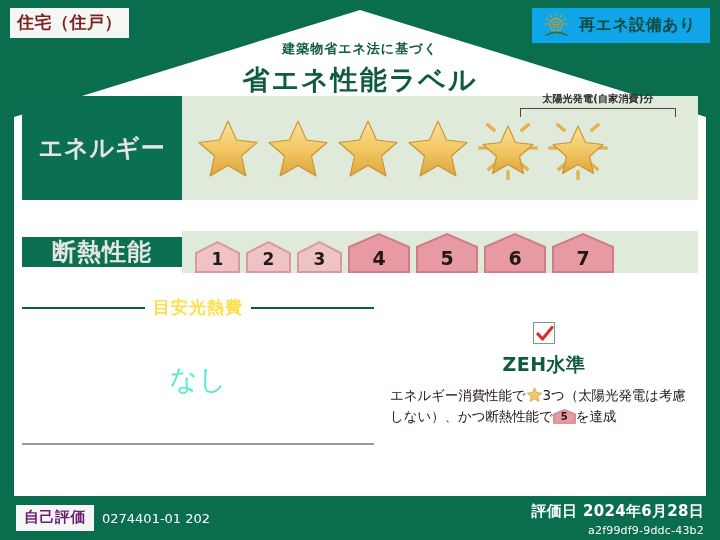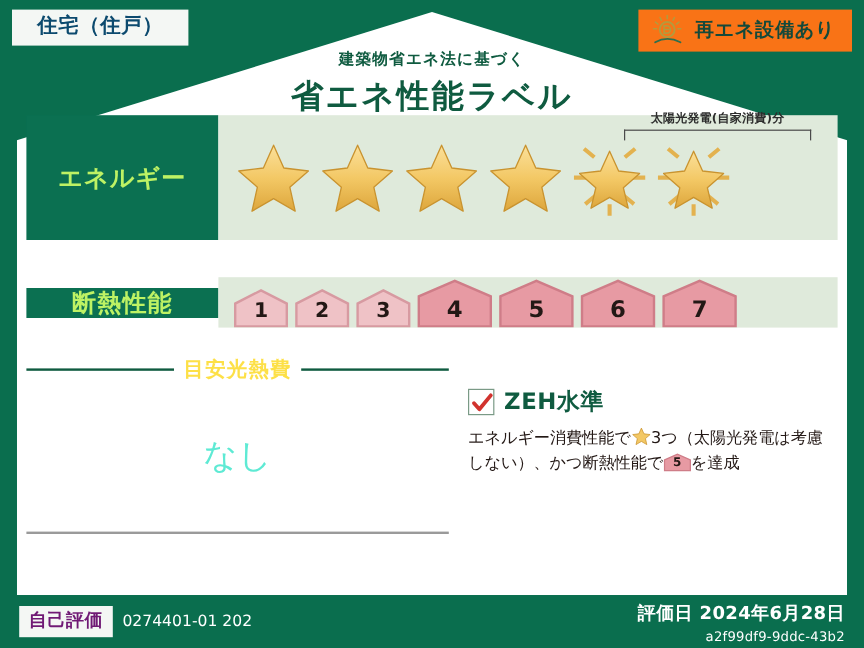--- a/index.html
+++ b/index.html
@@ -6,30 +6,30 @@
   html, body {
     width: 720px; height: 540px;
     font-family: "DejaVu Sans", "Liberation Sans", sans-serif;
     overflow: hidden;
   }
   body { background: #0a6e4e; position: relative; }
 
   
   .cat-tag {
     position: absolute; left: 10px; top: 8px;
-    background: #f4f7f4; color: #0c4a6e;
+    background: #f4f7f4; color: #7f1d1d;
     font-size: 17px; font-weight: bold; letter-spacing: .5px;
-    padding: 5px 21px 6px; line-height: 1.1;
+    padding: 5px 7px 6px; line-height: 1.1;
     z-index: 5;
   }
 
   
   .renew-badge {
     position: absolute; right: 10px; top: 8px;
-    background: #f97316; display: flex; align-items: center;
+    background: #0ea5e9; display: flex; align-items: center;
     gap: 7px; padding: 4px 14px 5px 10px; z-index: 5;
   }
   .renew-badge .txt {
     color: #14493a; font-size: 16px; font-weight: bold; letter-spacing: .5px;
   }
   .sun-ico { width: 30px; height: 26px; display:block; }
 
   
   .roof-title {
     position: absolute; left: 0; right: 0; top: 40px;
@@ -50,24 +50,24 @@
     z-index: 1;
   }
   .panel-inner {
     position: absolute; left: 22px; right: 22px; top: 96px; bottom: 8px;
     z-index: 3;
   }
 
   
   .perf-row { display: flex; align-items: stretch; }
   .perf-label {
-    background: #0b7051; color: #bef264; width: 160px;
+    background: #0b7051; color: #e5e5e5; width: 160px;
     display: flex; flex-direction: column; align-items: center;
     justify-content: center; text-align: center;
-    font-size: 20px; font-weight: bold; line-height: 1.25; letter-spacing: 1px;
+    font-size: 24px; font-weight: bold; line-height: 1.25; letter-spacing: 1px;
     flex: none;
   }
   .perf-body {
     flex: 1; background: #dfeadb; position: relative;
     display: flex; align-items: center;
   }
   .row-energy { height: 104px; }
   .row-insul  { height: 60px; margin-top: 22px; align-items: center; }
 
   
@@ -108,21 +108,21 @@
   .cost-head .ln { flex: 1; height: 2px; background: #0f5b40; }
   .cost-head .tt {
     font-size: 17px; font-weight: bold; color: #fde047; letter-spacing: 1px;
   }
   .cost-val {
     text-align: center; font-size: 28px; font-weight: normal;
     color: #5eead4; margin-top: 42px;
   }
   .cost-rule { height: 2px; background: #9a9a9a; margin-top: 44px; }
 
-  .zeh-head { display: flex; align-items: center; gap: 8px; }
+  .zeh-head { display: flex; align-items: center; gap: 8px; flex-direction: column; }
   .chk {
     width: 22px; height: 22px; border: 1px solid #7a9a86;
     background: #fff; position: relative; flex: none;
   }
   .chk svg { position: absolute; left: 2px; top: 2px; }
   .zeh-ttl { font-size: 19px; font-weight: bold; color: #0f5b40; letter-spacing: .5px; }
   .zeh-desc {
     margin-top: 7px; font-size: 13.5px; color: #231815;
     line-height: 1.55; letter-spacing: -.1px;
   }

